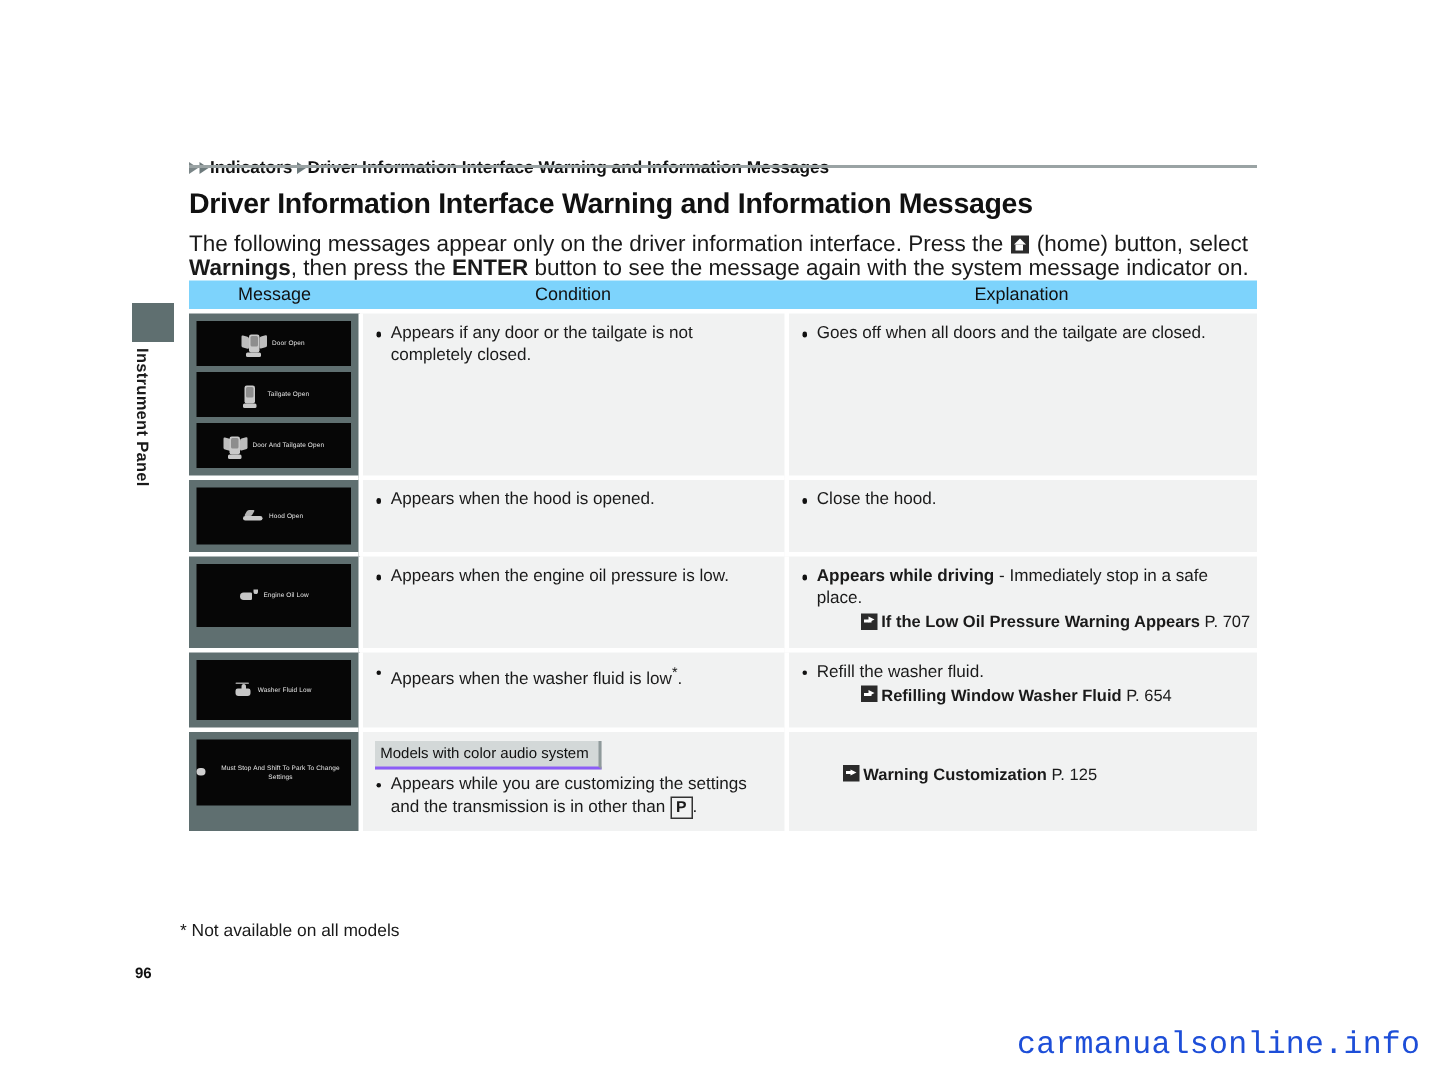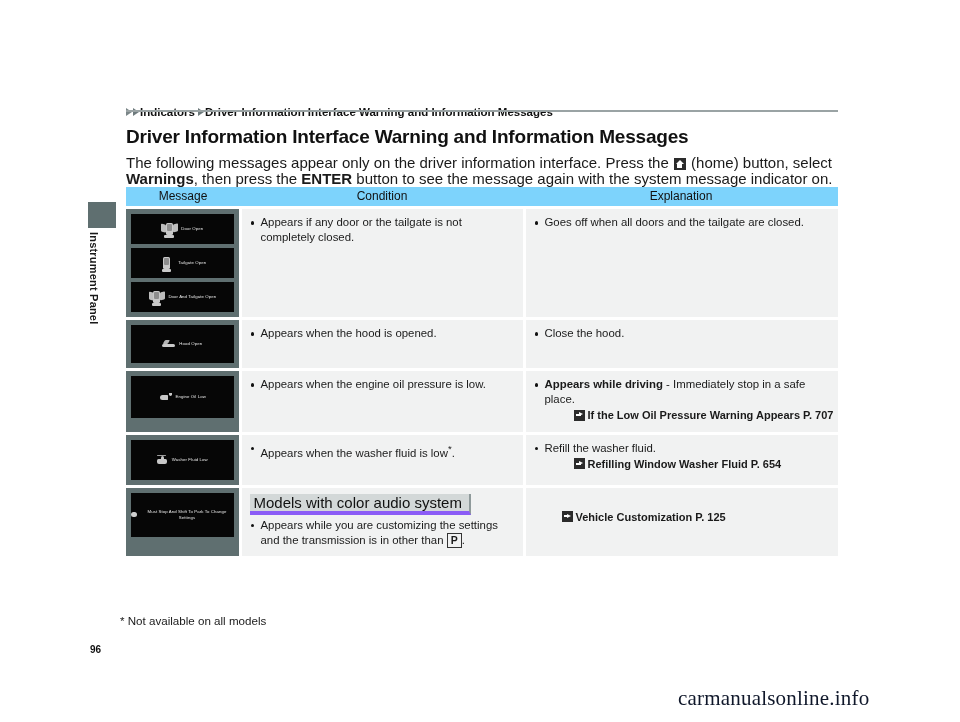--- a/index.html
+++ b/index.html
@@ -190,21 +190,21 @@
   .bl b { font-weight: bold; }
 
   
   .ref {
     margin-top: 1px;
     padding-left: 40px;
     font-size: 11px;
     font-weight: bold;
     white-space: nowrap;
   }
-  .ref .page { font-weight: bold; }
+  .ref .page { font-weight: normal; }
   .icon-ref {
     display: inline-block;
     width: 11px; height: 11px;
     background: #2b2b2b;
     vertical-align: -1.5px;
     margin-right: 3px;
     position: relative;
   }
   .icon-ref::before {
     content: "";
@@ -221,22 +221,22 @@
     border-top: 2.6px solid transparent;
     border-bottom: 2.6px solid transparent;
     border-left: 4px solid #ffffff;
   }
 
   
   .badge {
     display: inline-block;
     background: #d3d8d8;
     border-right: 2px solid #8f9a9b;
-    border-bottom: 4px solid #8b5cf6;
-    font-size: 15px;
+    border-bottom: 2px solid #8b5cf6;
+    font-size: 10px;
     padding: 1px 7px 1px 4px;
     margin-bottom: 3px;
     color: #111;
   }
 
   
   .gearbox {
     display: inline-block;
     border: 1px solid #333;
     font-size: 10.5px;
@@ -394,23 +394,23 @@
     left: 120px;
     top: 614px;
     font-size: 11.6px;
     color: #1a1a1a;
   }
   .watermark {
     position: absolute;
     left: 678px;
     top: 686px;
     font-size: 21px;
-    color: #0f172a;
+    color: #1d4ed8;
     letter-spacing: 0.2px;
-    font-family: Liberation Serif, serif;
+    font-family: Liberation Mono, monospace;
   }
 </style>
 </head>
 <body>
 
 <div id="page">
 
   <div class="side-tab"></div>
   <div class="side-label">Instrument Panel</div>
 
@@ -559,21 +559,21 @@
               <span class="dii-txt">Must Stop And Shift To Park To Change Settings</span>
             </div>
           </div>
         </td>
         <td class="cond-cell">
           <div class="badge">Models with color audio system</div>
           <p class="bl"><span>Appears while you are customizing the settings and the transmission is in other than </span><span class="gearbox">P</span><span>.</span></p>
         </td>
         <td class="expl-cell">
           <div class="ref" style="padding-left:28px;margin-top:16px">
-            <span class="icon-ref"></span><span>Vehicle Customization</span> <span class="page">P. 125</span>
+            <span class="icon-ref"></span><span>Warning Customization</span> <span class="page">P. 125</span>
           </div>
         </td>
       </tr>
 
     </tbody>
   </table>
 
   <div class="pagenum">96</div>
   <div class="footnote">* Not available on all models</div>
   <div class="watermark">carmanualsonline.info</div>

